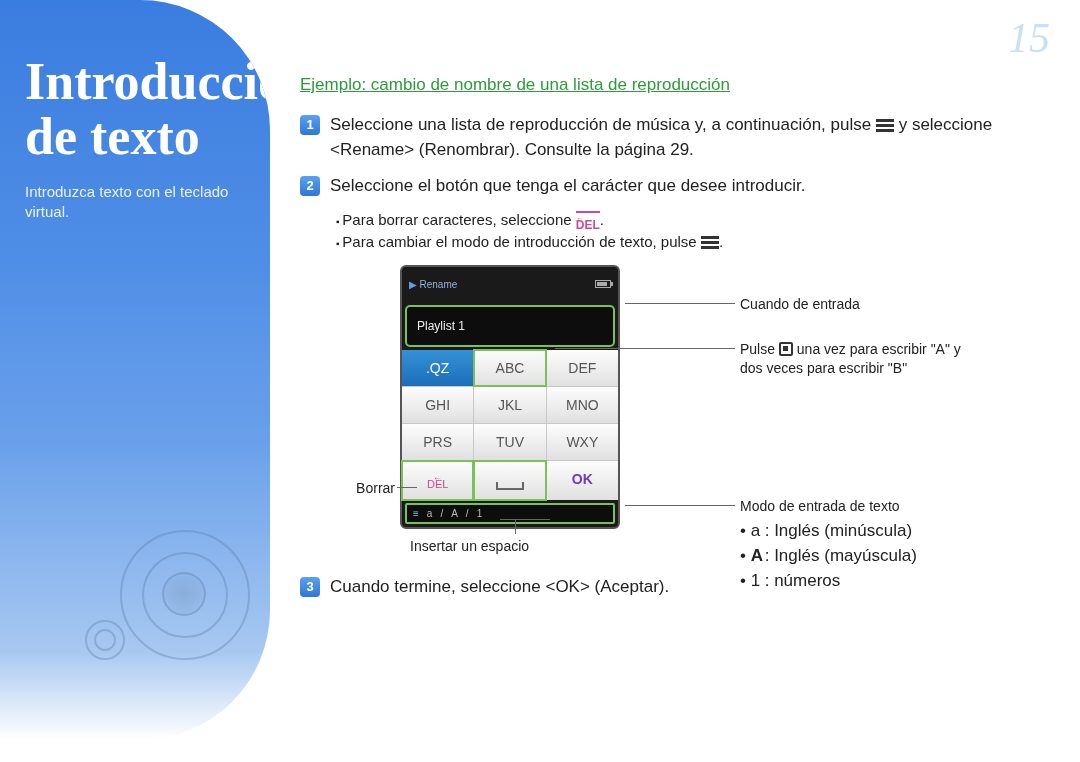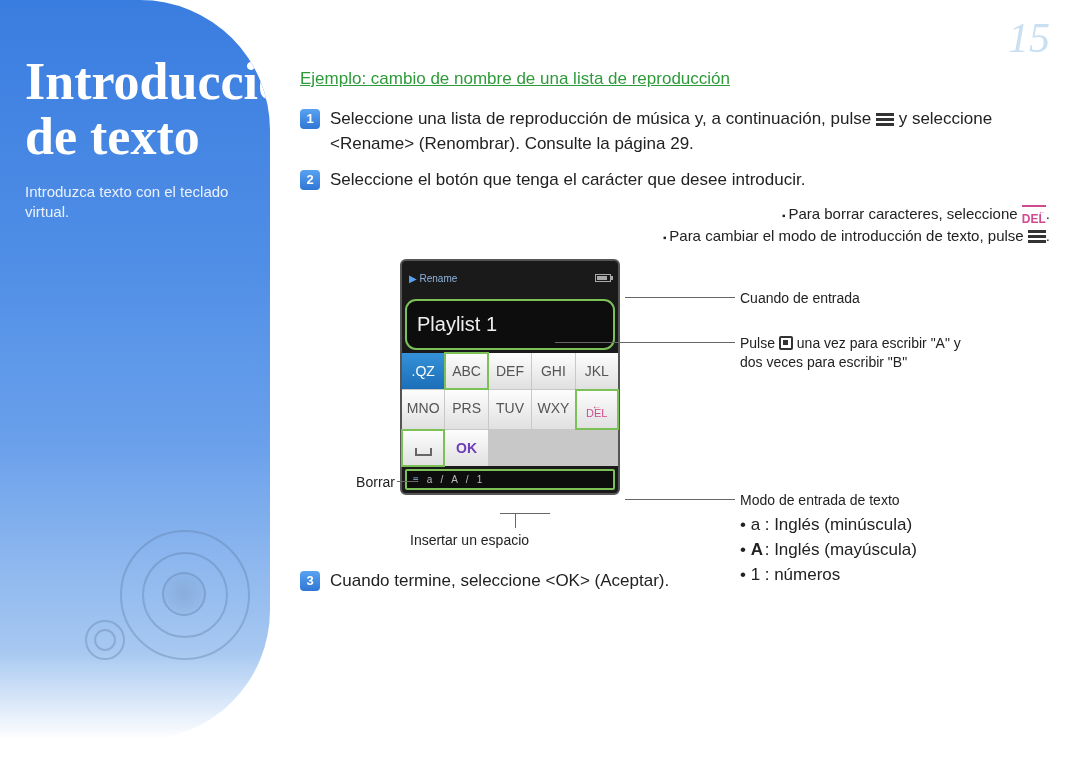--- a/index.html
+++ b/index.html
@@ -12,51 +12,51 @@
   .sidebar-sub { margin-top: 18px; font-size: 15px; line-height: 1.35; color: #eaf1fb; }
 
   .circles { position: absolute; left: 70px; bottom: 40px; width: 200px; height: 200px; }
   .circ { position: absolute; border: 2px solid rgba(90,120,160,0.35); border-radius: 50%; }
   .c1 { width: 130px; height: 130px; left: 50px; top: 30px; }
   .c2 { width: 86px; height: 86px; left: 72px; top: 52px; }
   .c3 { width: 44px; height: 44px; left: 92px; top: 72px; background: radial-gradient(circle, rgba(120,150,190,0.4), transparent); }
   .c4 { width: 40px; height: 40px; left: 15px; top: 120px; }
   .c5 { width: 22px; height: 22px; left: 24px; top: 129px; }
 
-  .main { position: absolute; left: 300px; top: 69px; right: 30px; }
+  .main { position: absolute; left: 300px; top: 75px; right: 30px; }
   .example-title { color: #2e9b3a; font-size: 17px; text-decoration: underline; margin-bottom: 18px; }
 
   .step { display: flex; margin-bottom: 12px; }
   .step-num { width: 20px; height: 20px; border-radius: 4px; background: linear-gradient(#5aa2f0,#2f76d6); color: #fff; font-size: 13px; font-weight: bold; text-align: center; line-height: 20px; flex-shrink: 0; margin-right: 10px; margin-top: 2px; }
   .step-text { font-size: 17px; color: #222; line-height: 1.45; }
 
   .bullets { margin: 4px 0 14px 36px; font-size: 15px; color: #222; }
-  .bullets div { margin: 2px 0; text-align: right; }
+  .bullets div { margin: 2px 0; }
   .bullets div::before { content: "▪ "; font-size: 10px; }
 
   .inline-icon { display: inline-block; vertical-align: middle; }
   .menu-icon { width: 18px; height: 14px; position: relative; }
   .menu-icon::before, .menu-icon::after { content:""; position:absolute; left:0; width:18px; height:3px; background:#333; }
   .menu-icon::before { top:0; box-shadow: 0 5px 0 #333, 0 10px 0 #333; }
 
   .del-icon { color: #d04a8f; font-size: 12px; font-weight: bold; border-top: 2px solid #d04a8f; line-height: 1; padding-top:1px; }
   .del-icon::before { content:"←"; display:block; font-size:8px; margin-bottom:-3px; }
 
   .square-icon { display:inline-block; width:14px; height:14px; border:2px solid #333; border-radius:2px; vertical-align:-2px; }
   .square-icon::after { content:""; display:block; width:5px; height:5px; background:#333; margin:2.5px auto; }
 
   .kb-wrap { position: relative; margin: 15px 0 20px 80px; height: 290px; width: 620px; }
   .phone { position:absolute; left:20px; top:0; width:220px; background:#1a1a1a; border:2px solid #555; border-radius:6px; padding-bottom:0; }
   .phone-header { display:flex; align-items:center; justify-content:space-between; padding:12px 7px; color:#8fb4e0; font-size:10px; }
   .phone-header .play { color:#5aa2f0; }
   .batt { width:16px; height:8px; border:1px solid #aaa; position:relative; }
   .batt::after{content:"";position:absolute;right:-3px;top:1px;width:2px;height:4px;background:#aaa;}
   .batt::before{content:"";position:absolute;left:1px;top:1px;width:10px;height:4px;background:#aaa;}
-  .fieldbox { background:#0d0d0d; color:#eee; padding:12px 10px; font-size:20px; border:2px solid #7cc158; margin:3px; border-radius:11px;}
-  .keys { background:#c8c8c8; padding:0; display:grid; grid-template-columns: repeat(5,1fr); gap:1px; }
+  .fieldbox { background:#0d0d0d; color:#eee; padding:12px 10px; font-size:12px; border:2px solid #7cc158; margin:3px; border-radius:5px;}
+  .keys { background:#c8c8c8; padding:0; display:grid; grid-template-columns: repeat(3,1fr); gap:1px; }
   .key { background: linear-gradient(#fdfdfd,#e0e0e0); text-align:center; padding:10px 0; font-size:14px; color:#555; font-weight:500;}
   .key.qz { background: linear-gradient(#3592d8,#1c6eb8); color:#fff; }
   .key.hl { outline:2px solid #7cc158; outline-offset:-1px; }
   .key.del { color:#d04a8f; font-size:11px; position:relative;}
   .key.del::before{content:"←"; display:block; color:#d04a8f; font-size:10px; margin-bottom:-4px;}
   .key.sp { color:#666; position:relative;}
   .key.sp::after{content:""; position:absolute; left:30%; right:30%; bottom:10px; height:6px; border-left:2px solid #666; border-right:2px solid #666; border-bottom:2px solid #666;}
   .key.ok { color:#6b3db8; font-weight:bold;}
   .modebar { background:#0d0d0d; margin:3px; border:2px solid #7cc158; border-radius:2px; padding:3px 6px; display:flex; gap:8px; font-size:10px; color:#888;}
   .modebar .m { color:#bbb; }

